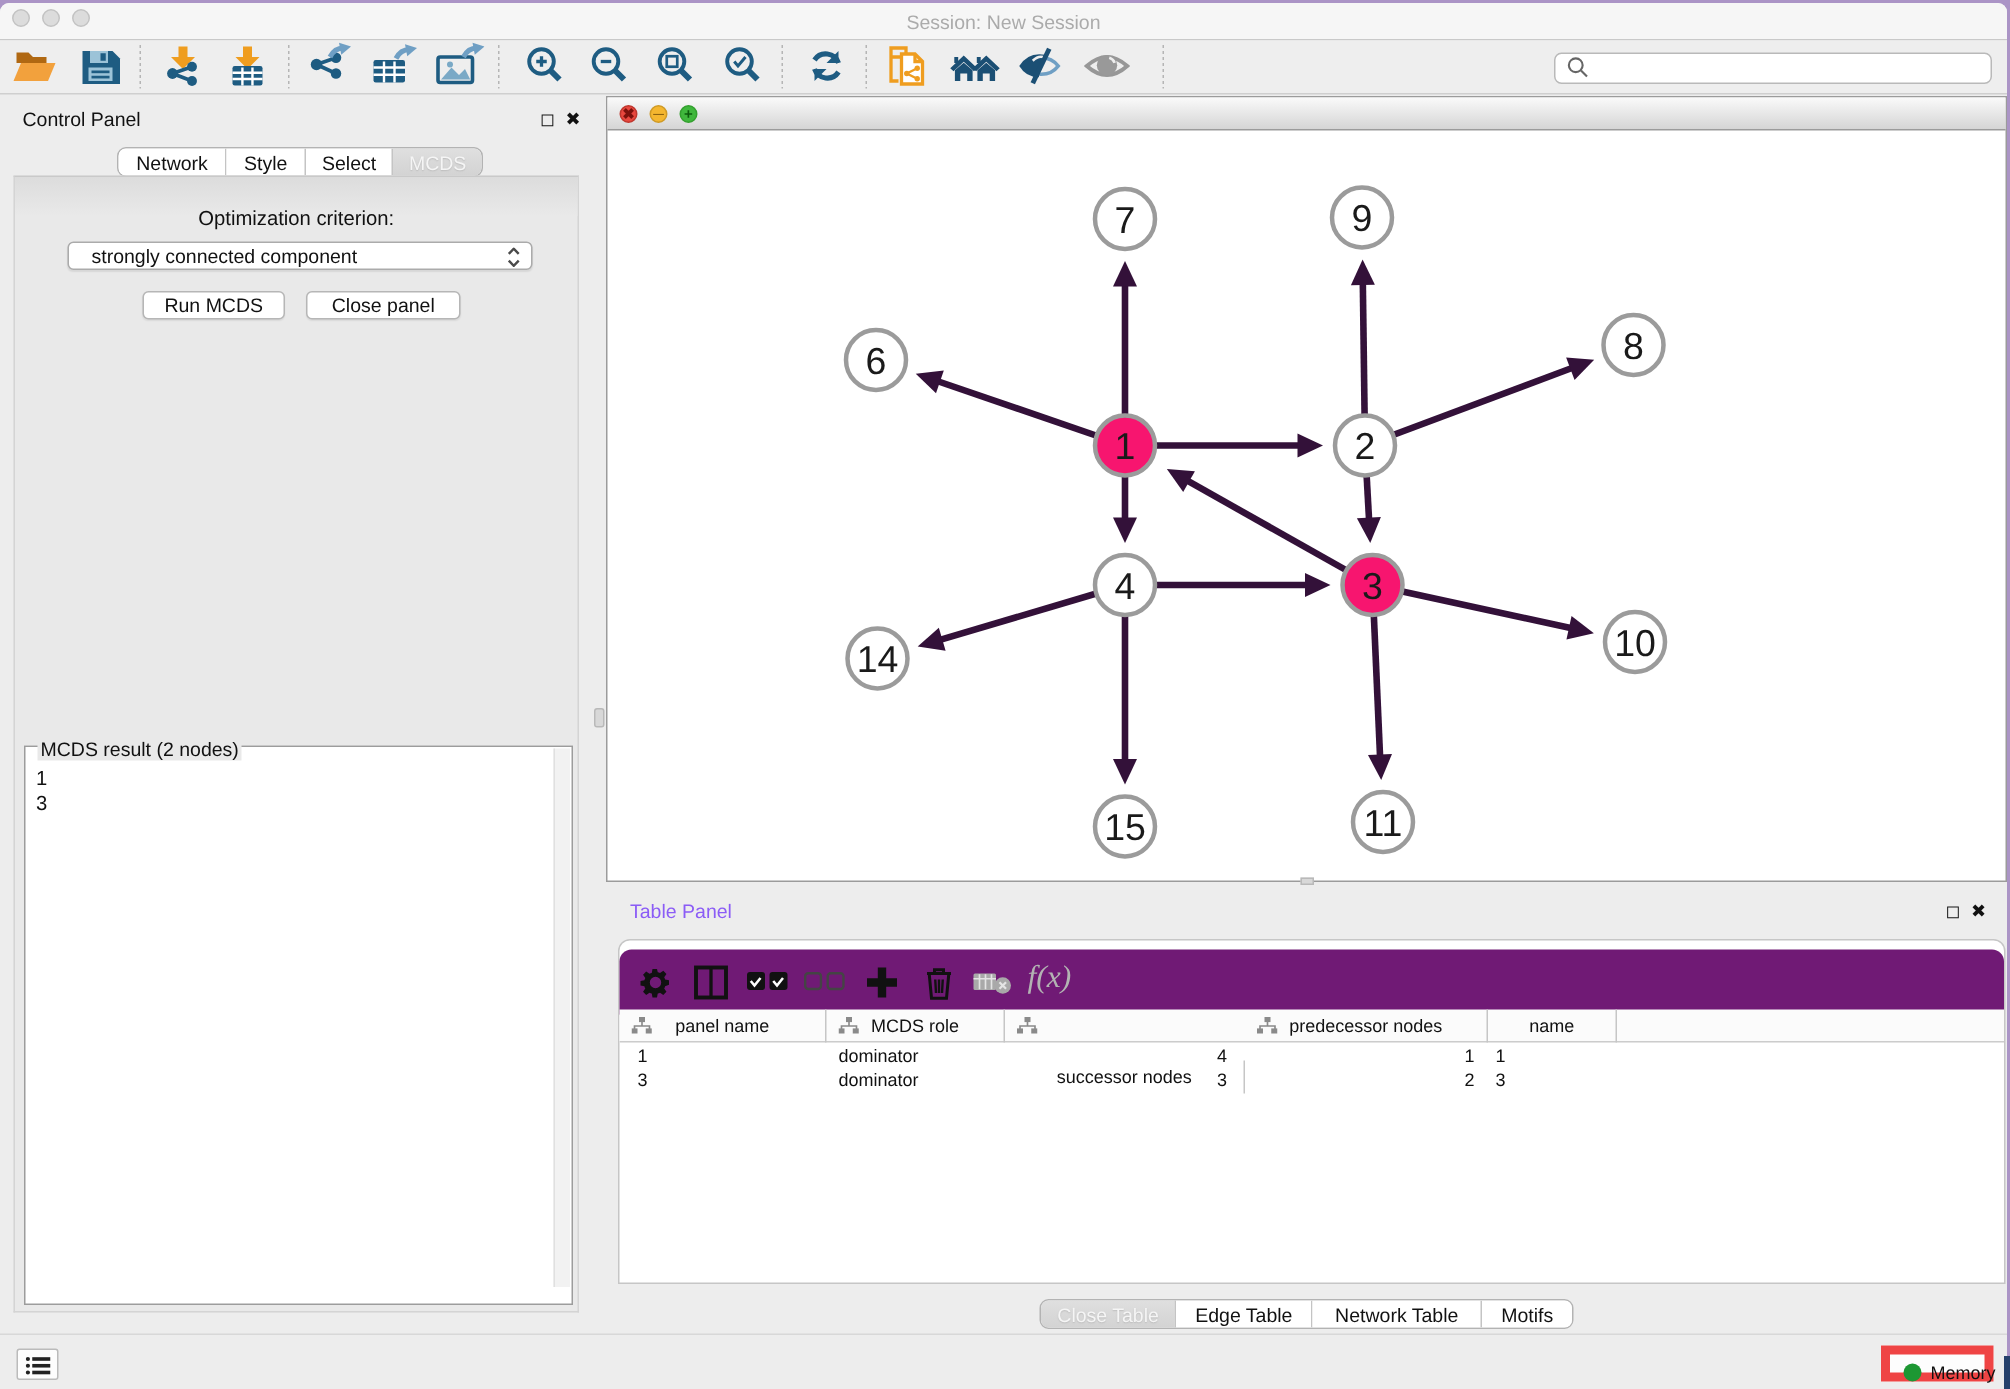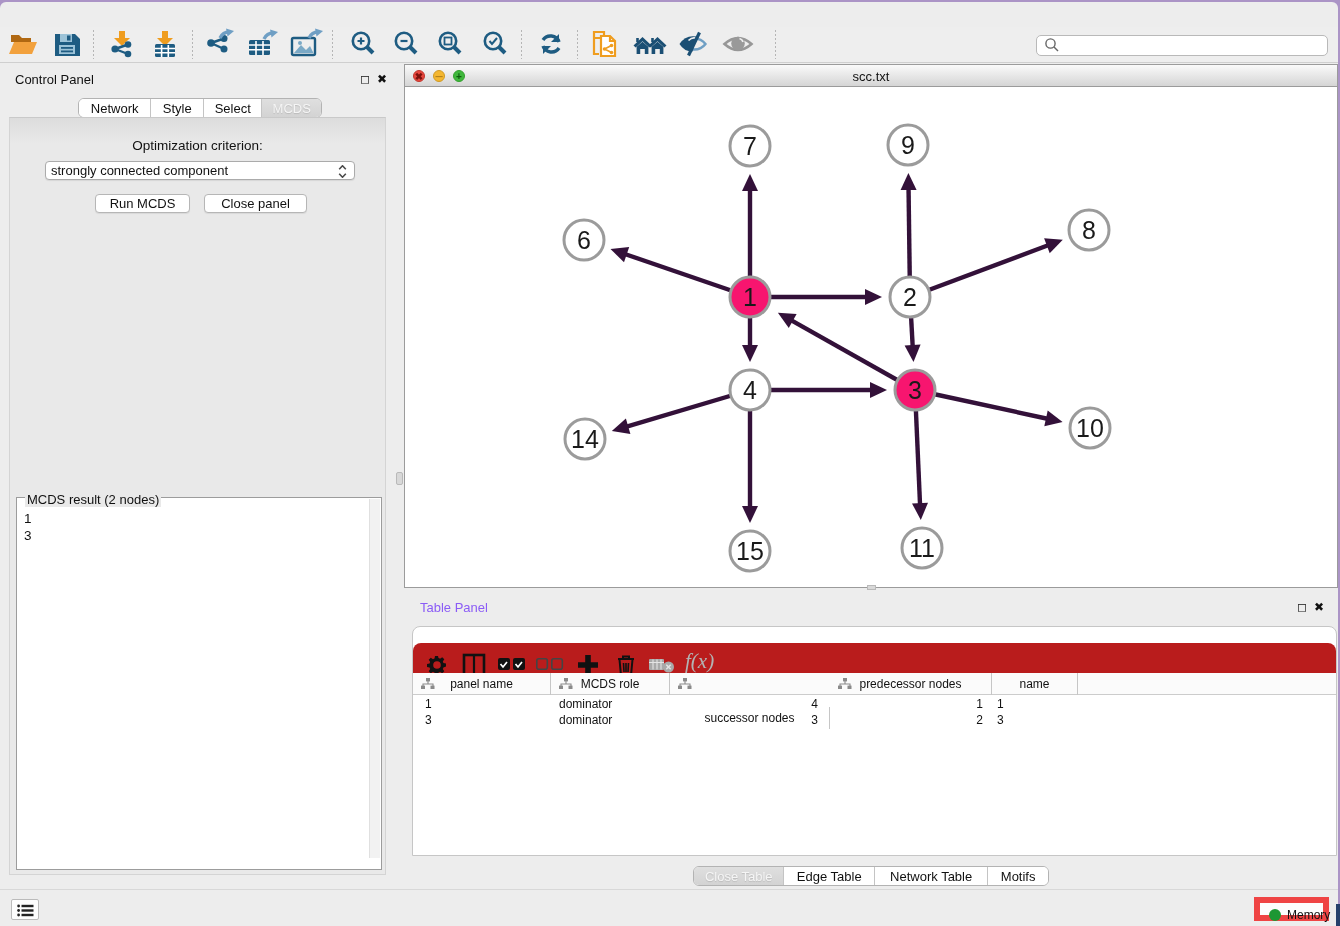--- a/index.html
+++ b/index.html
@@ -17,47 +17,53 @@
 
 #cp-title { position:absolute; left:15px; top:70px; font-size:13px; color:#111;text-align:center; }
 .wicon { position:absolute; font-size:12px; color:#111; }
 .tabbar { position:absolute; display:flex; height:20px; border:1px solid #b3b3b3; border-radius:6px; background:#fff; overflow:hidden; }
 .tab { height:100%; display:flex; align-items:center; justify-content:center; font-size:13px; color:#111; border-right:1px solid #c4c4c4; background:#fff; }
 .tab:last-child { border-right:none; }
 .tab.sel { background:linear-gradient(#dfdfdf,#d3d3d3); color:#f5f5f5; text-shadow:0 1px 1px #bbb; }
 #cp-body { position:absolute; left:9px; top:115px; width:377px; height:758px; background:#e9e9e9; border:1px solid #d4d4d4; border-top:1px solid #c9c9c9; }
 #cp-grad { position:absolute; left:0; top:0; width:100%; height:26px; background:linear-gradient(#dcdcdc,#e9e9e9); }
 #opt-label { position:absolute; left:0; top:20px; width:100%; text-align:center; font-size:13.5px; color:#111; }
-#combo { position:absolute; left:35px; top:43px; width:310px; height:19px; background:#fff; border:1px solid #ababab; border-radius:4px; font-size:13px; color:#111; line-height:17px; padding-left:5px; box-shadow:0 1px 1px rgba(0,0,0,.08); }
+#combo { position:absolute; left:35px; top:43px; width:310px; height:19px; background:#fff; border:1px solid #ababab; border-radius:4px; font-size:13px; color:#111; line-height:17px; padding-left:15px; box-shadow:0 1px 1px rgba(0,0,0,.08); }
 .btn { position:absolute; height:19px; background:#fff; border:1px solid #b6b6b6; border-radius:4px; font-size:13px; color:#111; text-align:center; line-height:17px; box-shadow:0 1px 1px rgba(0,0,0,.07); }
 #fieldset { position:absolute; left:6px; top:379px; width:366px; height:373px; border:1px solid #9c9c9c; background:#fff; }
 #fs-legend { position:absolute; left:8px; top:-6px; background:#e9e9e9; font-size:13px; color:#111; padding:0 2px; }
 #fs-scroll { position:absolute; right:1px; top:1px; width:11px; height:359px; background:#f2f2f2; border-left:1px solid #e0e0e0; }
 .fs-line { position:absolute; left:7px; font-size:13.5px; color:#111; }
 
 #netframe { position:absolute; left:404px; top:62px; width:934px; height:524px; border:1px solid #9b9b9b; background:#fff; }
 #net-title { position:absolute; left:0; top:0; width:932px; height:22px; background:linear-gradient(#fafafa,#d5d5d5); border-bottom:1px solid #9b9b9b; }
 #net-title-text { position:absolute; width:100%; text-align:center; top:4px; font-size:13px; color:#111; }
 .tlb { position:absolute; top:5px; width:12px; height:12px; border-radius:50%; font-size:10px; font-weight:bold; text-align:center; line-height:12px; }
 
 #tp-title { position:absolute; left:420px; top:598px; font-size:13px; color:#8b5cf6; }
 #tp-box { position:absolute; left:412px; top:624px; width:925px; height:230px; background:#fff; border:1px solid #c6c6c6; border-radius:8px 8px 0 0; }
-#tp-toolbar { position:absolute; left:0; top:16px; width:923px; height:44px; background:#b91c1c; border-radius:8px 8px 0 0; border-bottom:1px solid #d0d0d0; }
+#tp-toolbar { position:absolute; left:0; top:6px; width:923px; height:44px; background:#701a75; border-radius:8px 8px 0 0; border-bottom:1px solid #d0d0d0; }
 #thead { position:absolute; left:0; top:46px; width:923px; height:22px; background:#fbfbfb; border-bottom:1px solid #cccccc; font-size:12px; color:#111; }
 .th { position:absolute; top:0; height:22px; border-right:1px solid #c6c6c6; display:flex; align-items:center; justify-content:center; }
 .treeicon { position:absolute; left:8px; top:5px; }
 .cell { position:absolute; font-size:12px; color:#111; }
 
 #statusline { position:absolute; left:0; top:887px; width:1338px; height:1px; background:#d8d8d8; }
 #memorybtn { position:absolute; left:1254px; top:895px; width:75px; height:24px; background:#fdfdfd; border:6px solid #ef4444; font-size:12px; color:#111; }
 #listbtn { position:absolute; left:11px; top:897px; width:28px; height:21px; background:#fdfdfd; border:1px solid #bbb; border-radius:2px; }
 #corner-br { position:absolute; right:-2px; bottom:0; width:4px; height:22px; background:#25406b; }
 </style></head>
 <body>
 <div id="app">
+<div id="titlebar">
+  <div class="tl" style="left:8px;"></div>
+  <div class="tl" style="left:28px;"></div>
+  <div class="tl" style="left:48px;"></div>
+  <div id="title-text">Session: New Session</div>
+</div>
 <div id="toolbar">
   <svg class="tbi" style="left:6px;" width="33" height="32" viewBox="0 0 33 32">
     <path d="M5 7 h8 l3 3 h9 v4 h-20 z" fill="#b06812"></path>
     <path d="M3 26 l5 -12 h23 l-5 12 z" fill="#f2a13d"></path>
   </svg>
   <svg class="tbi" style="left:52px;" width="30" height="32" viewBox="0 0 30 32">
     <path d="M3 6 h20 l5 5 v17 h-25 z" fill="#1e5c82"></path>
     <rect x="8" y="6" width="12" height="8" fill="#9cc3d8"></rect>
     <rect x="15" y="7.5" width="3.5" height="5" fill="#1e5c82"></rect>
     <rect x="7" y="17" width="16" height="9" fill="#9cc3d8"></rect>
@@ -196,21 +202,20 @@
     <div id="fs-scroll"></div>
     <div class="fs-line" style="top:13px;">1</div>
     <div class="fs-line" style="top:30px;">3</div>
   </div>
 </div>
 <div id="netframe">
   <div id="net-title">
     <div class="tlb" style="left:8px; background:#e8473e; border:1px solid #bf372e; color:#7c110c;">✖</div>
     <div class="tlb" style="left:28px; background:#f4b62f; border:1px solid #cf9a25; color:#8e6310;">─</div>
     <div class="tlb" style="left:48px; background:#3fb73c; border:1px solid #33a02e; color:#0c5c0c;">+</div>
-    <div id="net-title-text">scc.txt</div>
   </div>
   <svg id="graph" width="932" height="500" style="position:absolute; left:0; top:22px;">
     <g stroke="#331139" stroke-width="4.4">
       <line x1="345.0" y1="210.0" x2="345.0" y2="99.0"></line>
       <line x1="345.0" y1="210.0" x2="216.8" y2="166.0"></line>
       <line x1="345.0" y1="210.0" x2="465.0" y2="210.0"></line>
       <line x1="345.0" y1="210.0" x2="345.0" y2="263.0"></line>
       <line x1="510.0" y1="303.0" x2="383.3" y2="231.6"></line>
       <line x1="505.0" y1="210.0" x2="503.5" y2="98.0"></line>
       <line x1="505.0" y1="210.0" x2="646.5" y2="157.0"></line>

